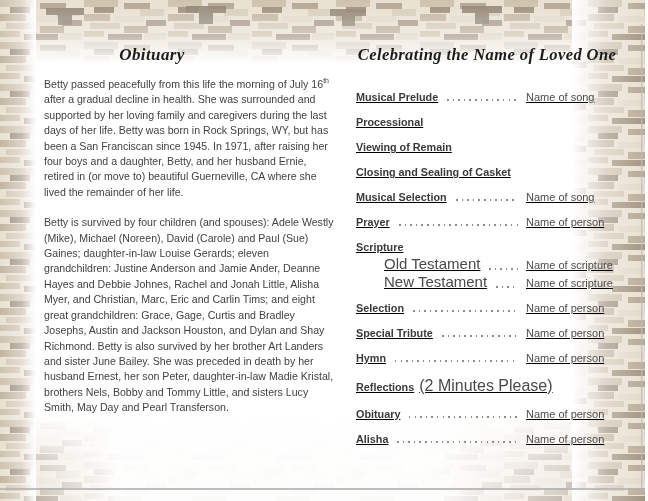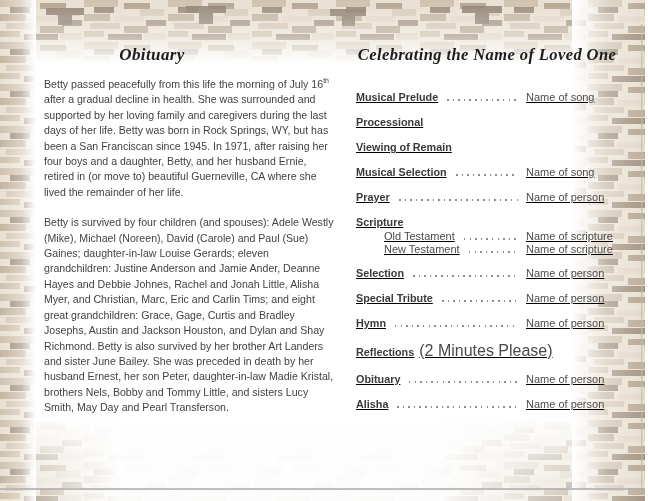--- a/index.html
+++ b/index.html
@@ -80,21 +80,21 @@
   .prog-row.sub.last-sub { margin-bottom: 12px; justify-content: space-between; }
   .p-label {
     font-weight: bold;
     font-size: 10.8px;
     color: #3a3a3a;
     white-space: nowrap;
   }
   .prog-row.sub .p-label {
     font-weight: normal;
     color: #4a4a4a;
-    font-size: 11px;
+    font-size: 15px;
   }
   .p-suffix {
     font-size: 16px;
     color: #4a4a4a;
     margin-left: 5px;
     white-space: nowrap;
   }
   .p-leader {
     flex: 1;
     height: 1.6px;
@@ -218,20 +218,23 @@
           <span class="p-leader"></span>
           <span class="p-value">Name of song</span>
         </div>
         <div class="prog-row">
           <span class="p-label">Processional</span>
         </div>
         <div class="prog-row">
           <span class="p-label">Viewing of Remain</span>
         </div>
         <div class="prog-row">
+          <span class="p-label">Closing and Sealing of Casket</span>
+        </div>
+        <div class="prog-row">
           <span class="p-label">Musical Selection</span>
           <span class="p-leader"></span>
           <span class="p-value">Name of song</span>
         </div>
         <div class="prog-row">
           <span class="p-label">Prayer</span>
           <span class="p-leader"></span>
           <span class="p-value">Name of person</span>
         </div>
         <div class="prog-row has-subs">

